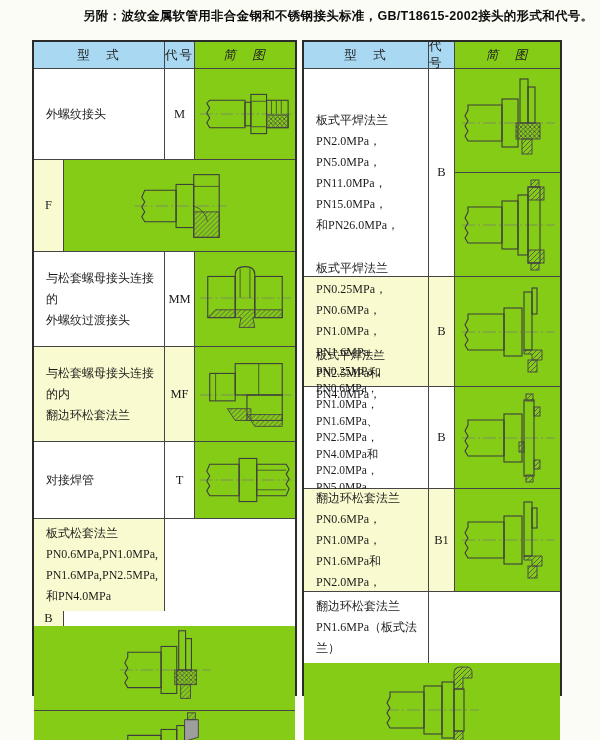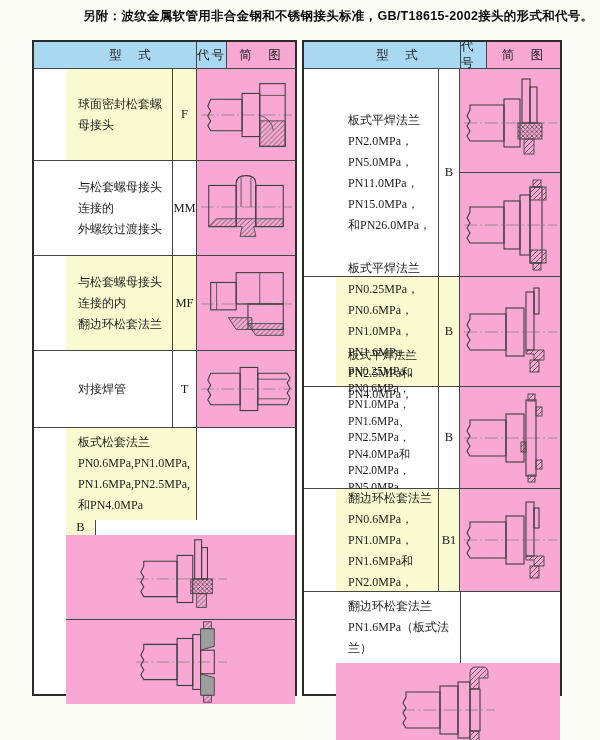--- a/index.html
+++ b/index.html
@@ -18,27 +18,27 @@
   }
   .tbl{
     position:absolute;top:40px;
     border:2px solid #2b2b2b;
     background:#fff;
     box-sizing:border-box;
     display:flex;flex-direction:column;
   }
   .tbl-left{left:32px;width:265px;height:656px;}
   .tbl-right{left:302px;width:260px;height:656px;}
-  .row{display:flex;border-bottom:1px solid #454545;box-sizing:border-box;flex:0 0 auto;padding-left:32px;}
+  .row{display:flex;border-bottom:1px solid #454545;box-sizing:border-box;flex:0 0 auto;}
   .row:last-child{border-bottom:none;flex-direction:column;}
   .cell{box-sizing:border-box;border-right:1px solid #454545;display:flex;align-items:center;}
   .cell:last-child{border-right:none;}
   .c-type{width:131px;padding:4px 4px 4px 12px;font-size:12px;line-height:21px;white-space:pre-line;}
   .c-code{width:30px;justify-content:center;font-size:12.5px;}
-  .c-diag{flex:1;justify-content:center;align-items:center;background:#f9a8d4;flex-direction:column;padding:0;}
+  .c-diag{flex:1;justify-content:center;align-items:center;background:#84cc16;flex-direction:column;padding:0;font-style:italic;}
   .tbl-right .c-type{width:125px;}
   .tbl-right .c-code{width:26px;}
   .hdr{background:#a9d9f2;}
   .hdr .cell{justify-content:center;padding:0;font-size:12.5px;letter-spacing:2px;color:#222;}
   .hl{background:#fafad0;}
   .dense{font-size:11.5px;line-height:16.5px;}
   .sub{width:100%;flex:1;display:flex;justify-content:center;align-items:center;box-sizing:border-box;}
   .sub-top{border-bottom:1px solid #454545;}
   svg.fig{display:block;}
   .ln{stroke:#3d3d3d;fill:none;stroke-width:1.1;}
@@ -65,23 +65,41 @@
 <div class="page-title">另附：波纹金属软管用非合金钢和不锈钢接头标准，GB/T18615-2002接头的形式和代号。</div>
 
 <div class="tbl tbl-left">
 
   <div class="row hdr" style="height:27px">
     <div class="cell c-type" style="justify-content:center;padding:0">型　式</div>
     <div class="cell c-code">代号</div>
     <div class="cell c-diag" style="flex-direction:row">简　图</div>
   </div>
 
+  <div class="row" style="height:91px">
+    <div class="cell c-type">外螺纹接头</div>
+    <div class="cell c-code">M</div>
+    <div class="cell c-diag">
+      <svg class="fig" viewBox="0 0 100 80" width="98" height="80">
+        <line class="cl" x1="4" y1="40" x2="97" y2="40"></line>
+        <path class="ln" d="M14 26 H50 V54 H14 L11 49 L14 44 L11 39 L14 34 L11 29 Z"></path>
+        <rect class="ln" x="50" y="28" width="6" height="24"></rect>
+        <rect class="ln" x="56" y="20" width="16" height="40"></rect>
+        <line class="th" x1="56" y1="27" x2="72" y2="27"></line>
+          <line class="th" x1="56" y1="53" x2="72" y2="53"></line>
+        <rect class="ln" x="72" y="26" width="22" height="28"></rect>
+        <line class="th" x1="77" y1="26" x2="77" y2="40"></line>
+          <line class="th" x1="82" y1="26" x2="82" y2="40"></line>
+          <line class="th" x1="87" y1="26" x2="87" y2="40"></line>
+        <rect class="xh" x="72" y="41" width="22" height="13"></rect>
+      </svg>
+    </div>
+  </div>
 
   <div class="row" style="height:92px">
-    <div class="cell c-type hl">球面密封松套螺母接头</div>
     <div class="cell c-code hl">F</div>
     <div class="cell c-diag">
       <svg class="fig" viewBox="0 0 100 82" width="98" height="82">
         <line class="cl" x1="4" y1="41" x2="97" y2="41"></line>
         <path class="ln" d="M14 25 H46 V57 H14 L11 52 L14 47 L11 42 L14 37 L11 32 Z"></path>
         <rect class="ln" x="46" y="19" width="18" height="44"></rect>
         <rect class="ln" x="64" y="9" width="26" height="64"></rect>
         <line class="th" x1="64" y1="21" x2="90" y2="21"></line>
         <path class="th" d="M64 41 Q76 45 78 57"></path>
         <path class="ht" d="M64 47 H90 V73 H64 Z"></path>

